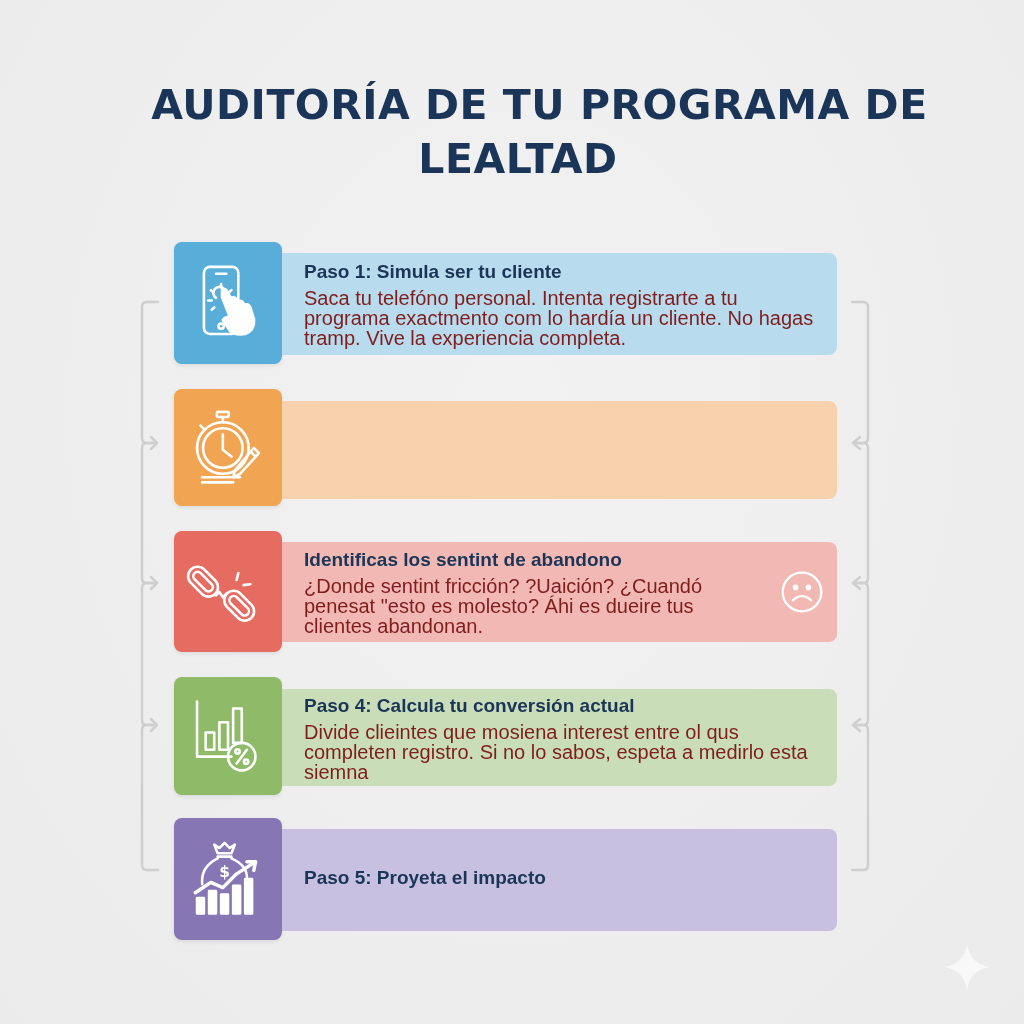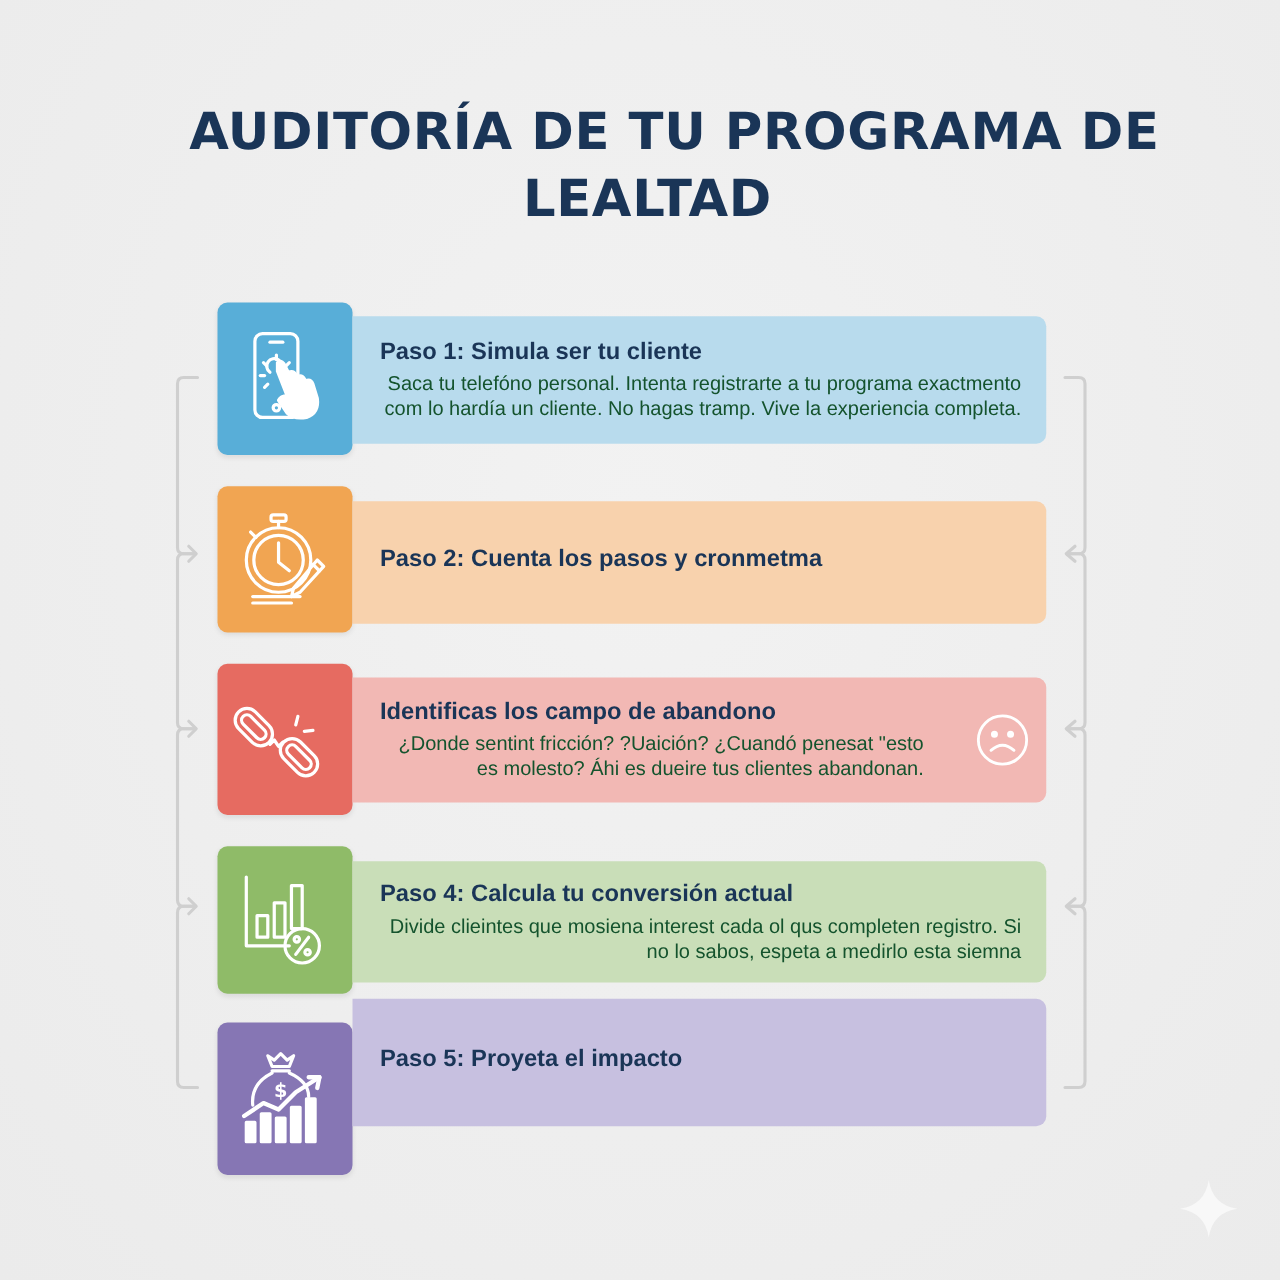--- a/index.html
+++ b/index.html
@@ -30,21 +30,21 @@
       position: absolute; left: 282px; width: 555px;
       border-radius: 0 8px 8px 0;
       padding: 0 0 0 22px;
       display: flex; flex-direction: column; justify-content: center;
     }
     .step-title {
       color: #1a3557; font-weight: 700; font-size: 19px; line-height: 24px;
       margin-bottom: 4px;
     }
     .step-desc {
-      color: #14532d; font-size: 16px; line-height: 20px; padding-right: 20px; text-align: right;
+      color: #7f1d1d; font-size: 20px; line-height: 20px; padding-right: 20px;
     }
     .sad-face { position: absolute; right: 12px; top: 50%; transform: translateY(-50%); width: 46px; height: 46px; }
     .connector { position: absolute; left: 0; top: 0; }
     .sparkle { position: absolute; left: 942px; top: 942px; width: 50px; height: 50px; }
   </style>
 </head>
 <body>
 
 <div class="page">
 
@@ -104,38 +104,37 @@
           <circle cx="44" cy="50" r="30"></circle>
           <circle cx="44" cy="50" r="23"></circle>
           <polyline points="44,34 44,52 54,60"></polyline>
           <line x1="20" y1="84" x2="64" y2="84"></line>
           <line x1="20" y1="90" x2="56" y2="90"></line>
           <path d="M80 50 L86 56 L64 80 L56 84 L58 76 Z"></path>
           <line x1="76" y1="54" x2="82" y2="60"></line>
         </svg>
       </div>
       <div class="content-bar" style="top:401px;height:98px;background:#f8d2ad;">
-        <div class="step-title">Paso 2: Cuenta los pasos y cronmetma</div>
       </div>
     </div>
 
     <div class="step">
       <div class="icon-box" style="top:531px;height:121px;background:#e66b61;">
         <svg viewBox="0 0 100 100" fill="none" stroke="#fff" stroke-width="3" stroke-linecap="round" stroke-linejoin="round">
           <rect x="10" y="18" width="22" height="40" rx="11" transform="rotate(-45 21 38)"></rect>
           <rect x="16" y="24" width="10" height="28" rx="5" transform="rotate(-45 21 38)"></rect>
           <path d="M36 54 L40 50 L44 56 L48 52"></path>
           <rect x="52" y="46" width="22" height="40" rx="11" transform="rotate(-45 63 66)"></rect>
           <rect x="58" y="52" width="10" height="28" rx="5" transform="rotate(-45 63 66)"></rect>
           <line x1="62" y1="28" x2="60" y2="36"></line>
           <line x1="68" y1="42" x2="76" y2="41"></line>
         </svg>
       </div>
       <div class="content-bar" style="top:542px;height:100px;background:#f2b8b4;">
-        <div class="step-title">Identificas los campo de abandono</div>
+        <div class="step-title">Identificas los sentint de abandono</div>
         <div class="step-desc" style="padding-right:98px;">¿Donde sentint fricción? ?Uaición? ¿Cuandó penesat "esto es molesto? Áhi es dueire tus clientes abandonan.</div>
         <svg class="sad-face" viewBox="0 0 50 50" fill="none" stroke="#fff" stroke-width="2.5" stroke-linecap="round">
           <circle cx="25" cy="25" r="21"></circle>
           <circle cx="18" cy="20" r="1.8" fill="#fff"></circle>
           <circle cx="32" cy="20" r="1.8" fill="#fff"></circle>
           <path d="M15 34 Q25 25 35 34"></path>
         </svg>
       </div>
     </div>
 
@@ -147,41 +146,41 @@
           <rect x="40" y="34" width="10" height="32"></rect>
           <rect x="56" y="18" width="10" height="40"></rect>
           <circle cx="66" cy="74" r="16"></circle>
           <line x1="60" y1="82" x2="72" y2="66"></line>
           <circle cx="61" cy="68" r="2.5"></circle>
           <circle cx="71" cy="80" r="2.5"></circle>
         </svg>
       </div>
       <div class="content-bar" style="top:689px;height:97px;background:#c9deb8;">
         <div class="step-title">Paso 4: Calcula tu conversión actual</div>
-        <div class="step-desc">Divide clieintes que mosiena interest cada ol qus completen registro. Si no lo sabos, espeta a medirlo esta siemna</div>
+        <div class="step-desc">Divide clieintes que mosiena interest entre ol qus completen registro. Si no lo sabos, espeta a medirlo esta siemna</div>
       </div>
     </div>
 
     <div class="step">
       <div class="icon-box" style="top:818px;height:122px;background:#8676b4;">
         <svg viewBox="0 0 100 100" fill="none" stroke="#fff" stroke-width="3" stroke-linecap="round" stroke-linejoin="round">
           <path d="M34 10 L40 14 L46 8 L52 14 L58 10 L54 20 L38 20 Z"></path>
           <line x1="38" y1="24" x2="54" y2="24"></line>
           <path d="M38 26 Q18 36 20 56 M54 26 Q72 34 72 48"></path>
           <text x="46" y="48" fill="#fff" stroke="none" font-size="18" font-weight="700" text-anchor="middle" font-family="DejaVu Sans, sans-serif">$</text>
           <rect x="14" y="72" width="8" height="18" fill="#fff"></rect>
           <rect x="28" y="64" width="8" height="26" fill="#fff"></rect>
           <rect x="42" y="68" width="8" height="22" fill="#fff"></rect>
           <rect x="56" y="58" width="8" height="32" fill="#fff"></rect>
           <rect x="70" y="50" width="8" height="40" fill="#fff"></rect>
           <polyline points="12,66 30,54 44,60 60,44 82,30" stroke-width="4"></polyline>
           <polyline points="72,30 82,30 80,40" stroke-width="4"></polyline>
         </svg>
       </div>
-      <div class="content-bar" style="top:799px;height:102px;background:#c7c0e0;">
+      <div class="content-bar" style="top:829px;height:102px;background:#c7c0e0;">
         <div class="step-title">Paso 5: Proyeta el impacto</div>
       </div>
     </div>
 
   </div>
 
   <svg class="sparkle" viewBox="0 0 50 50">
     <path d="M25 2 Q28 22 48 25 Q28 28 25 48 Q22 28 2 25 Q22 22 25 2 Z" fill="#f8f8f8"></path>
   </svg>
 </div>

